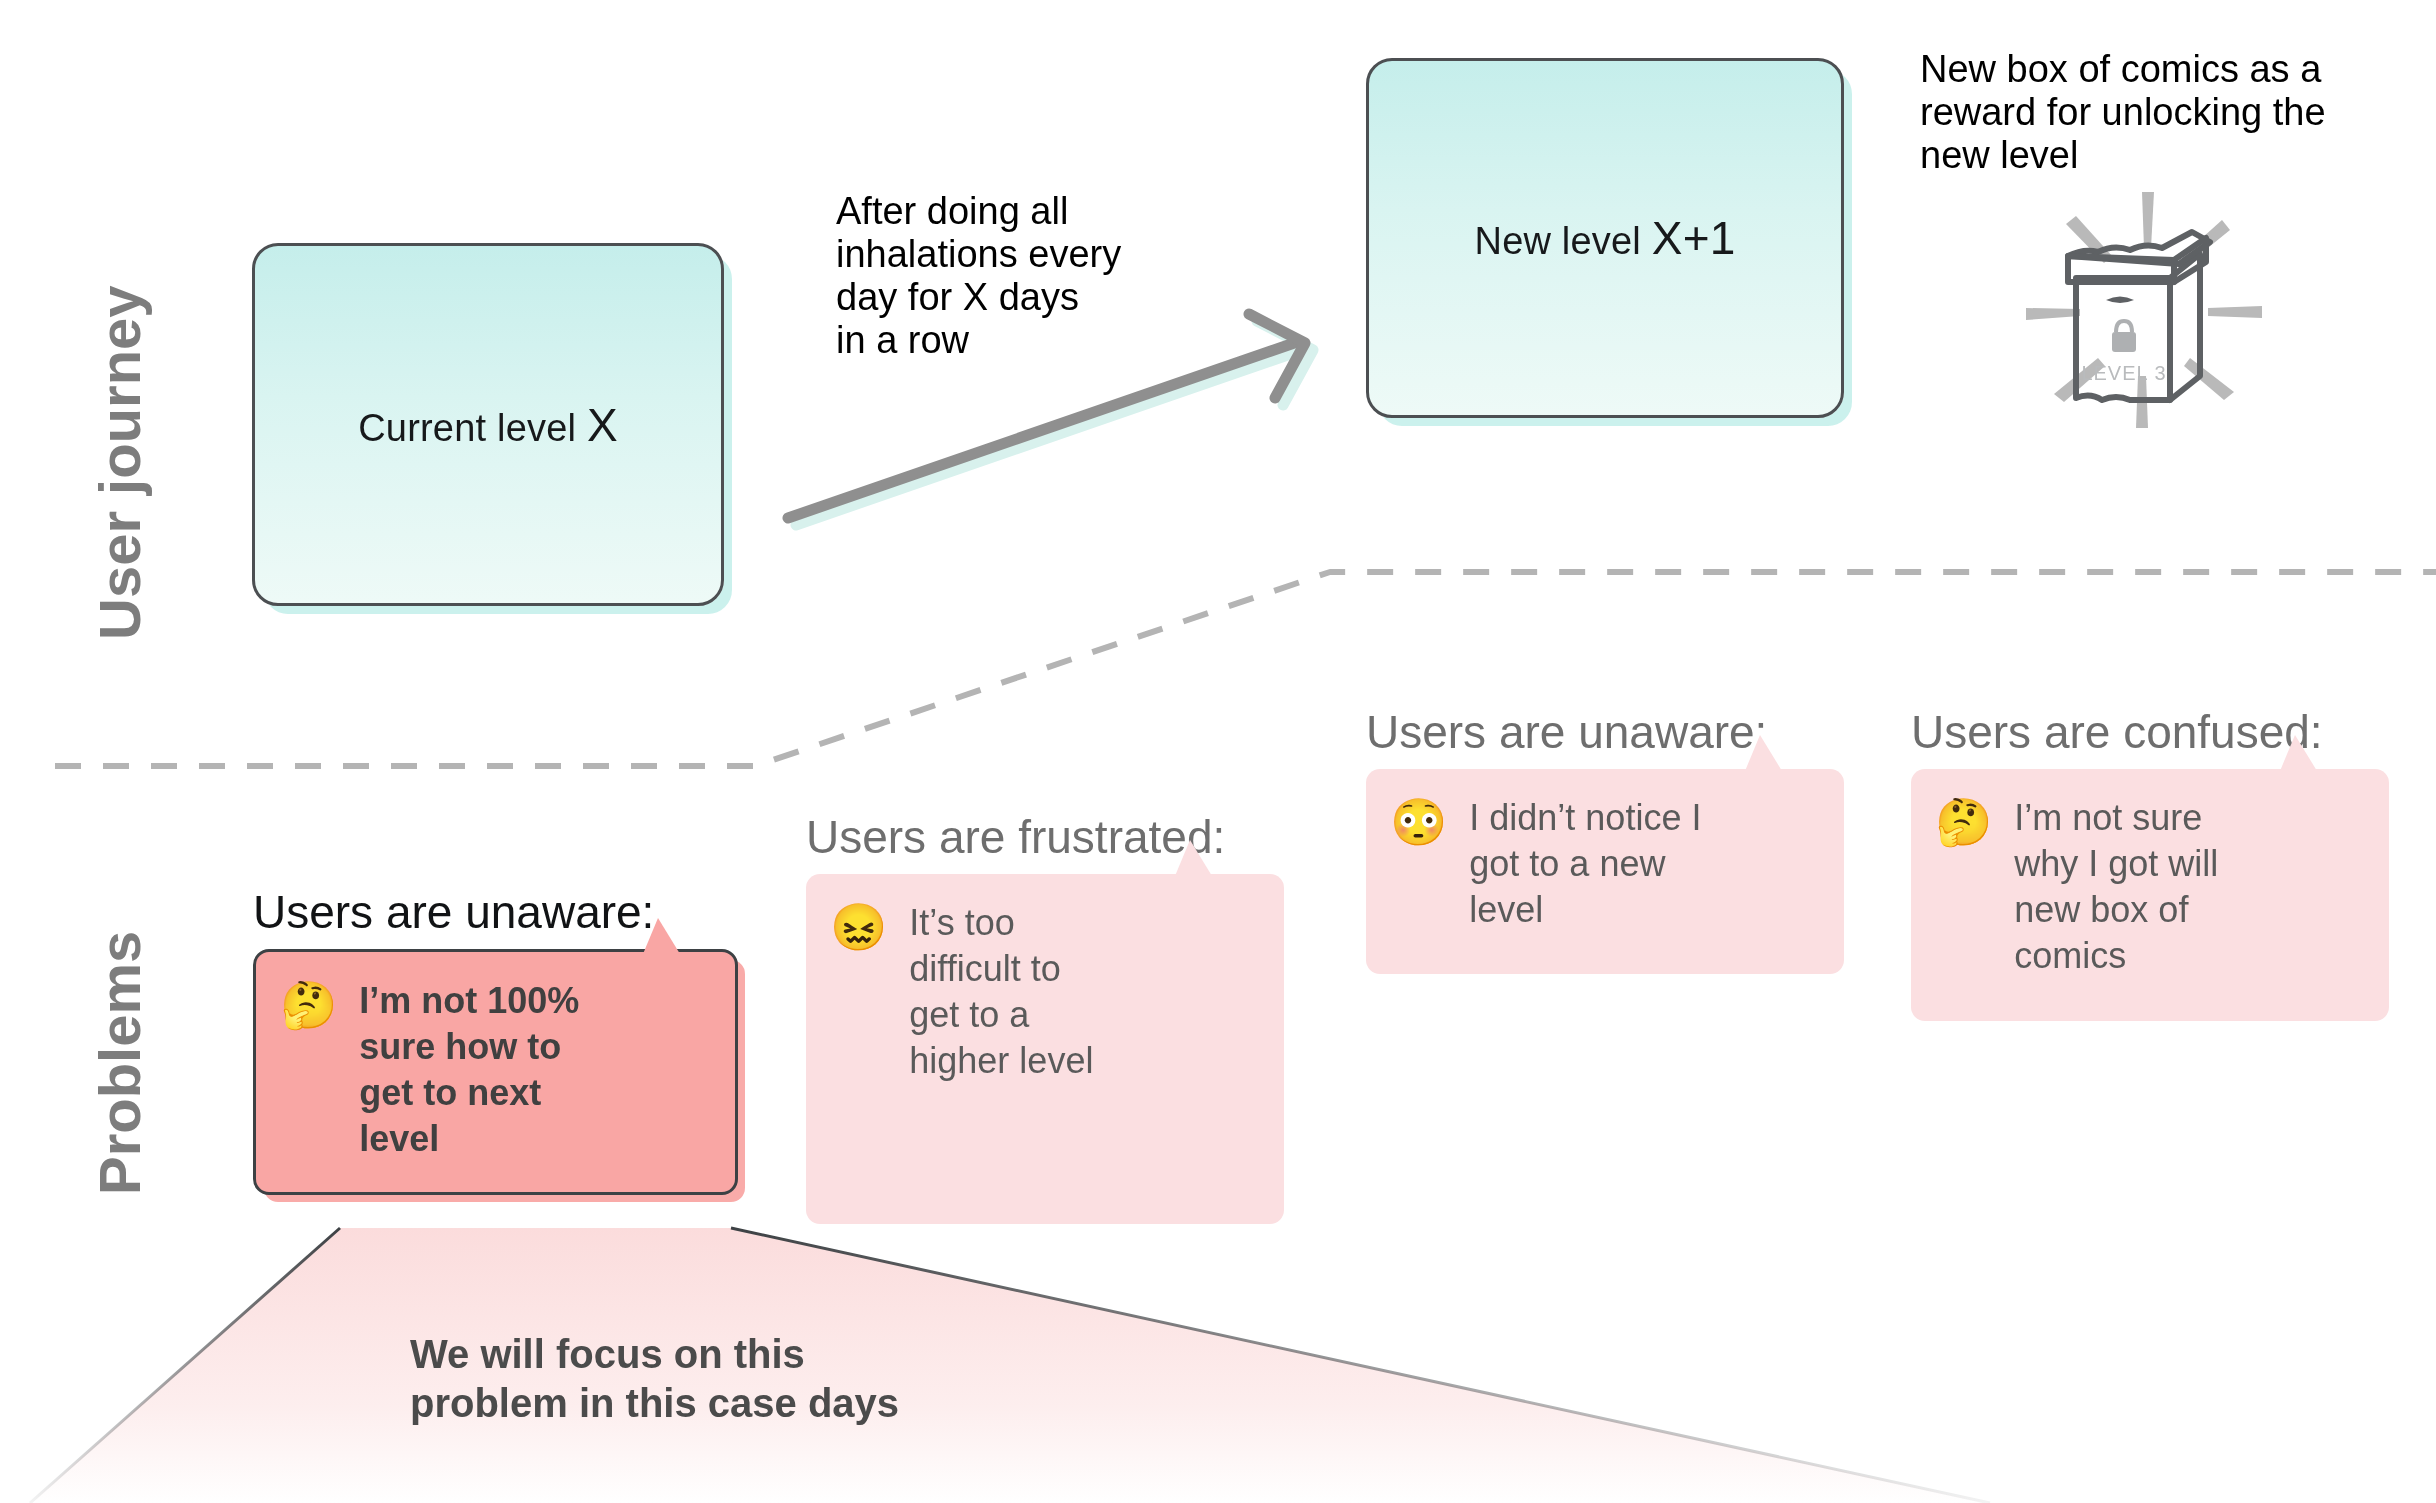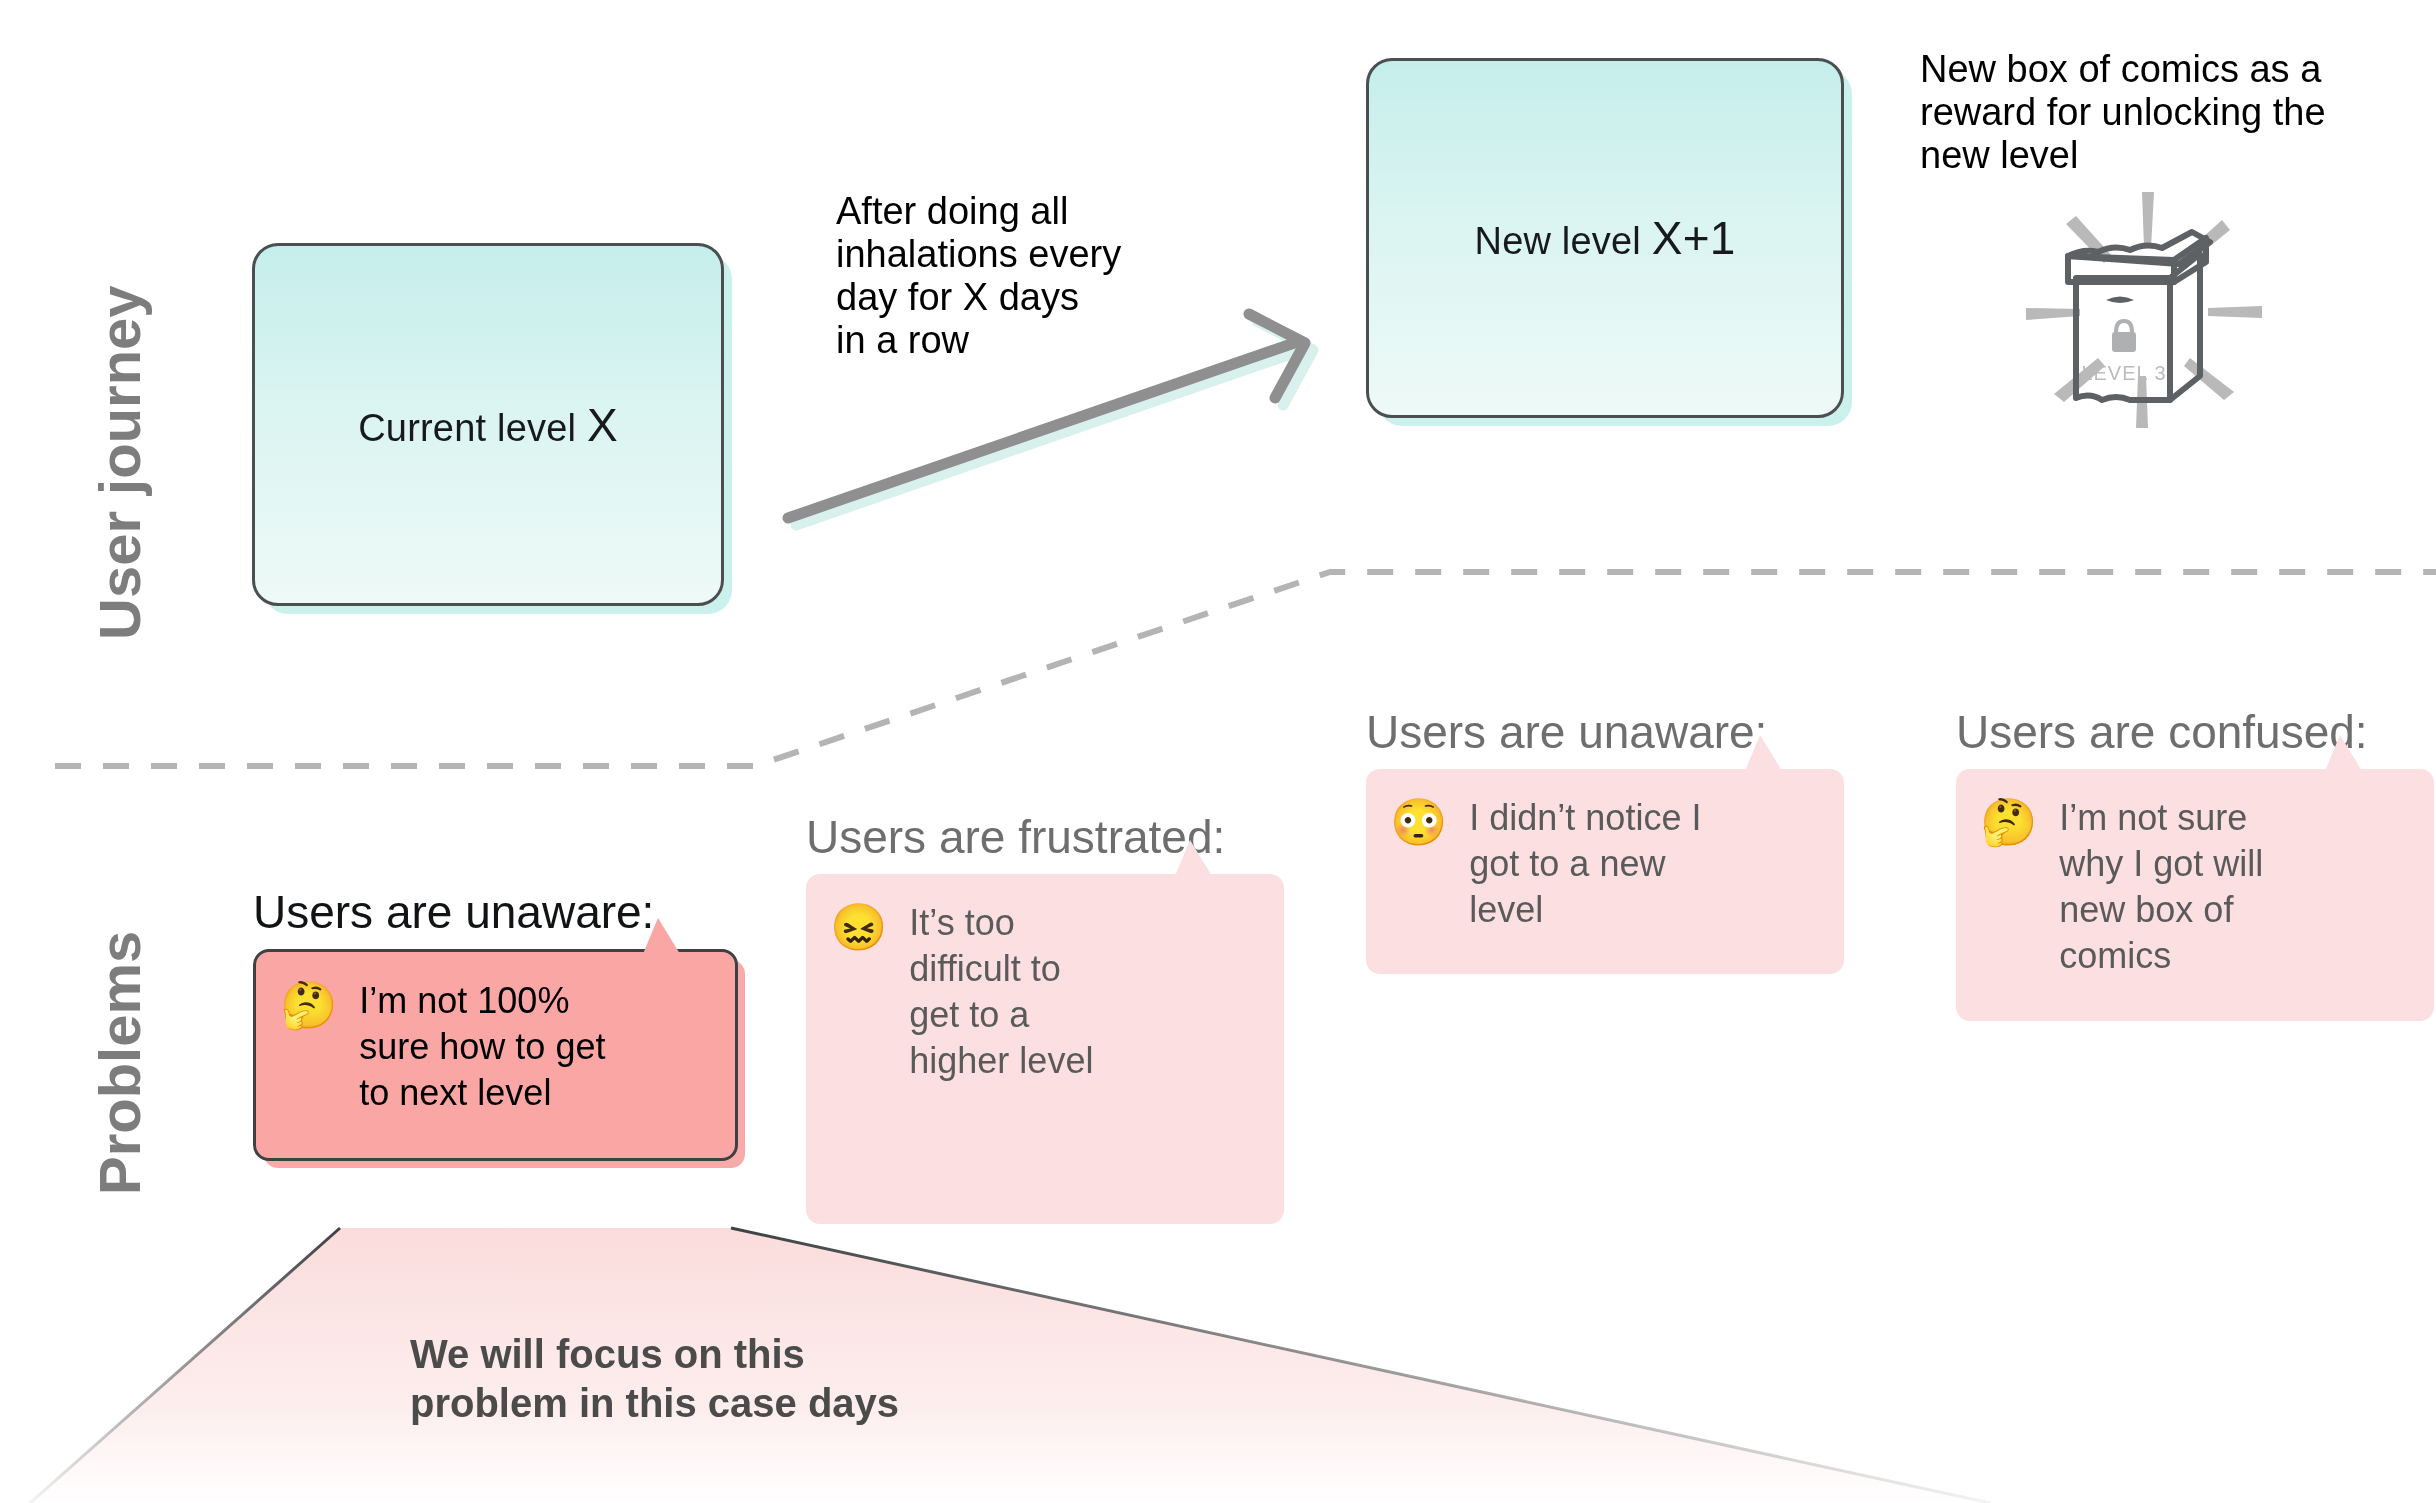--- a/index.html
+++ b/index.html
@@ -97,21 +97,21 @@
   }
 
   
   .bubble-group.focus .bubble {
     background: #f9a6a4;
     border: 3px solid #3d4144;
     border-radius: 16px;
     box-shadow: 9px 9px 0 -2px rgba(249,166,164,0.95);
   }
   .bubble-group.focus .bubble .tail { border-bottom-color: #f9a6a4; }
-  .bubble-group.focus .bubble .quote { color: #000000; font-weight: normal; }
+  .bubble-group.focus .bubble .quote { color: #404040; font-weight: bold; }
 
   
   .wedge-svg { position:absolute; left:0; top:0; }
 
   .focus-text {
     position: absolute;
     font-size: 40px;
     font-weight: bold;
     line-height: 1.22;
     color: #4b4b4b;
@@ -242,21 +242,21 @@
 
   <div class="bubble-group" style="left:1366px; top:705px; width:478px;">
     <span class="bubble-caption">Users are unaware:</span>
     <div class="bubble" style="width:478px; min-height:205px;">
       <span class="tail" style="right:62px;"></span>
       <span class="emoji">😳</span>
       <span class="quote" style="max-width:280px;">I didn’t notice I got to a new level</span>
     </div>
   </div>
 
-  <div class="bubble-group" style="left:1956px; top:705px; width:450px;">
+  <div class="bubble-group" style="left:1911px; top:705px; width:450px;">
     <span class="bubble-caption">Users are confused:</span>
     <div class="bubble" style="width:478px; min-height:252px;">
       <span class="tail" style="right:72px;"></span>
       <span class="emoji">🤔</span>
       <span class="quote" style="max-width:262px;">I’m not sure why I got will new box of comics</span>
     </div>
   </div>
 
   <div class="focus-text" style="left:410px; top:1330px; width:700px; white-space:pre-line;">We will focus on this
 problem in this case days</div>

